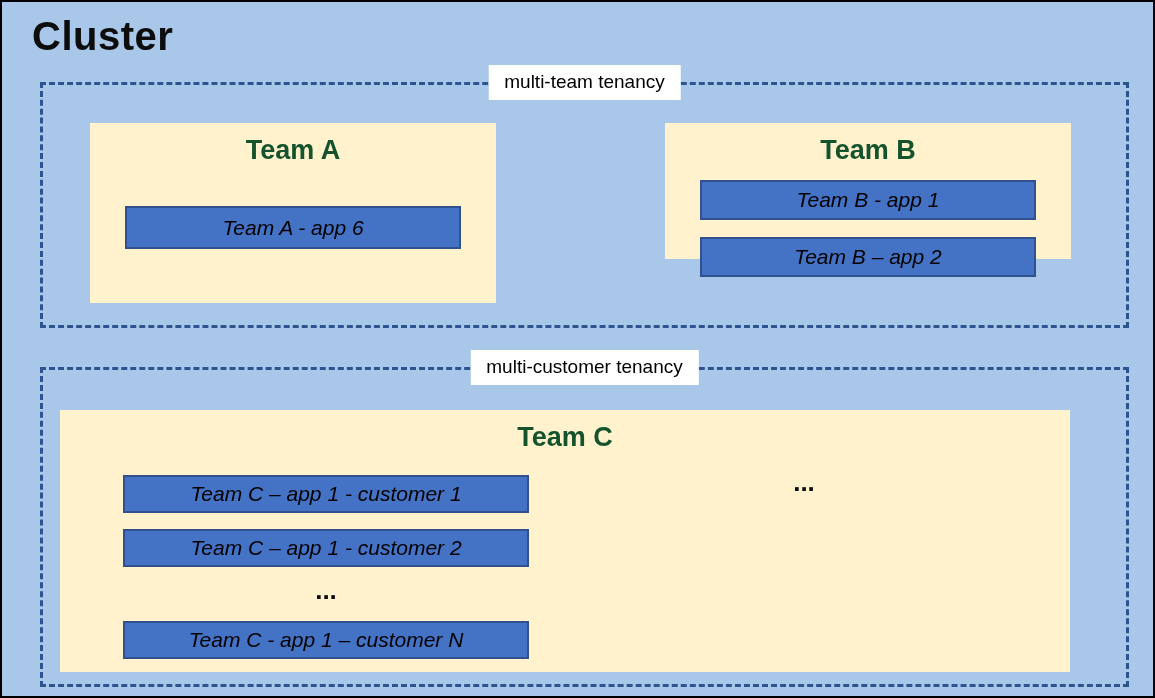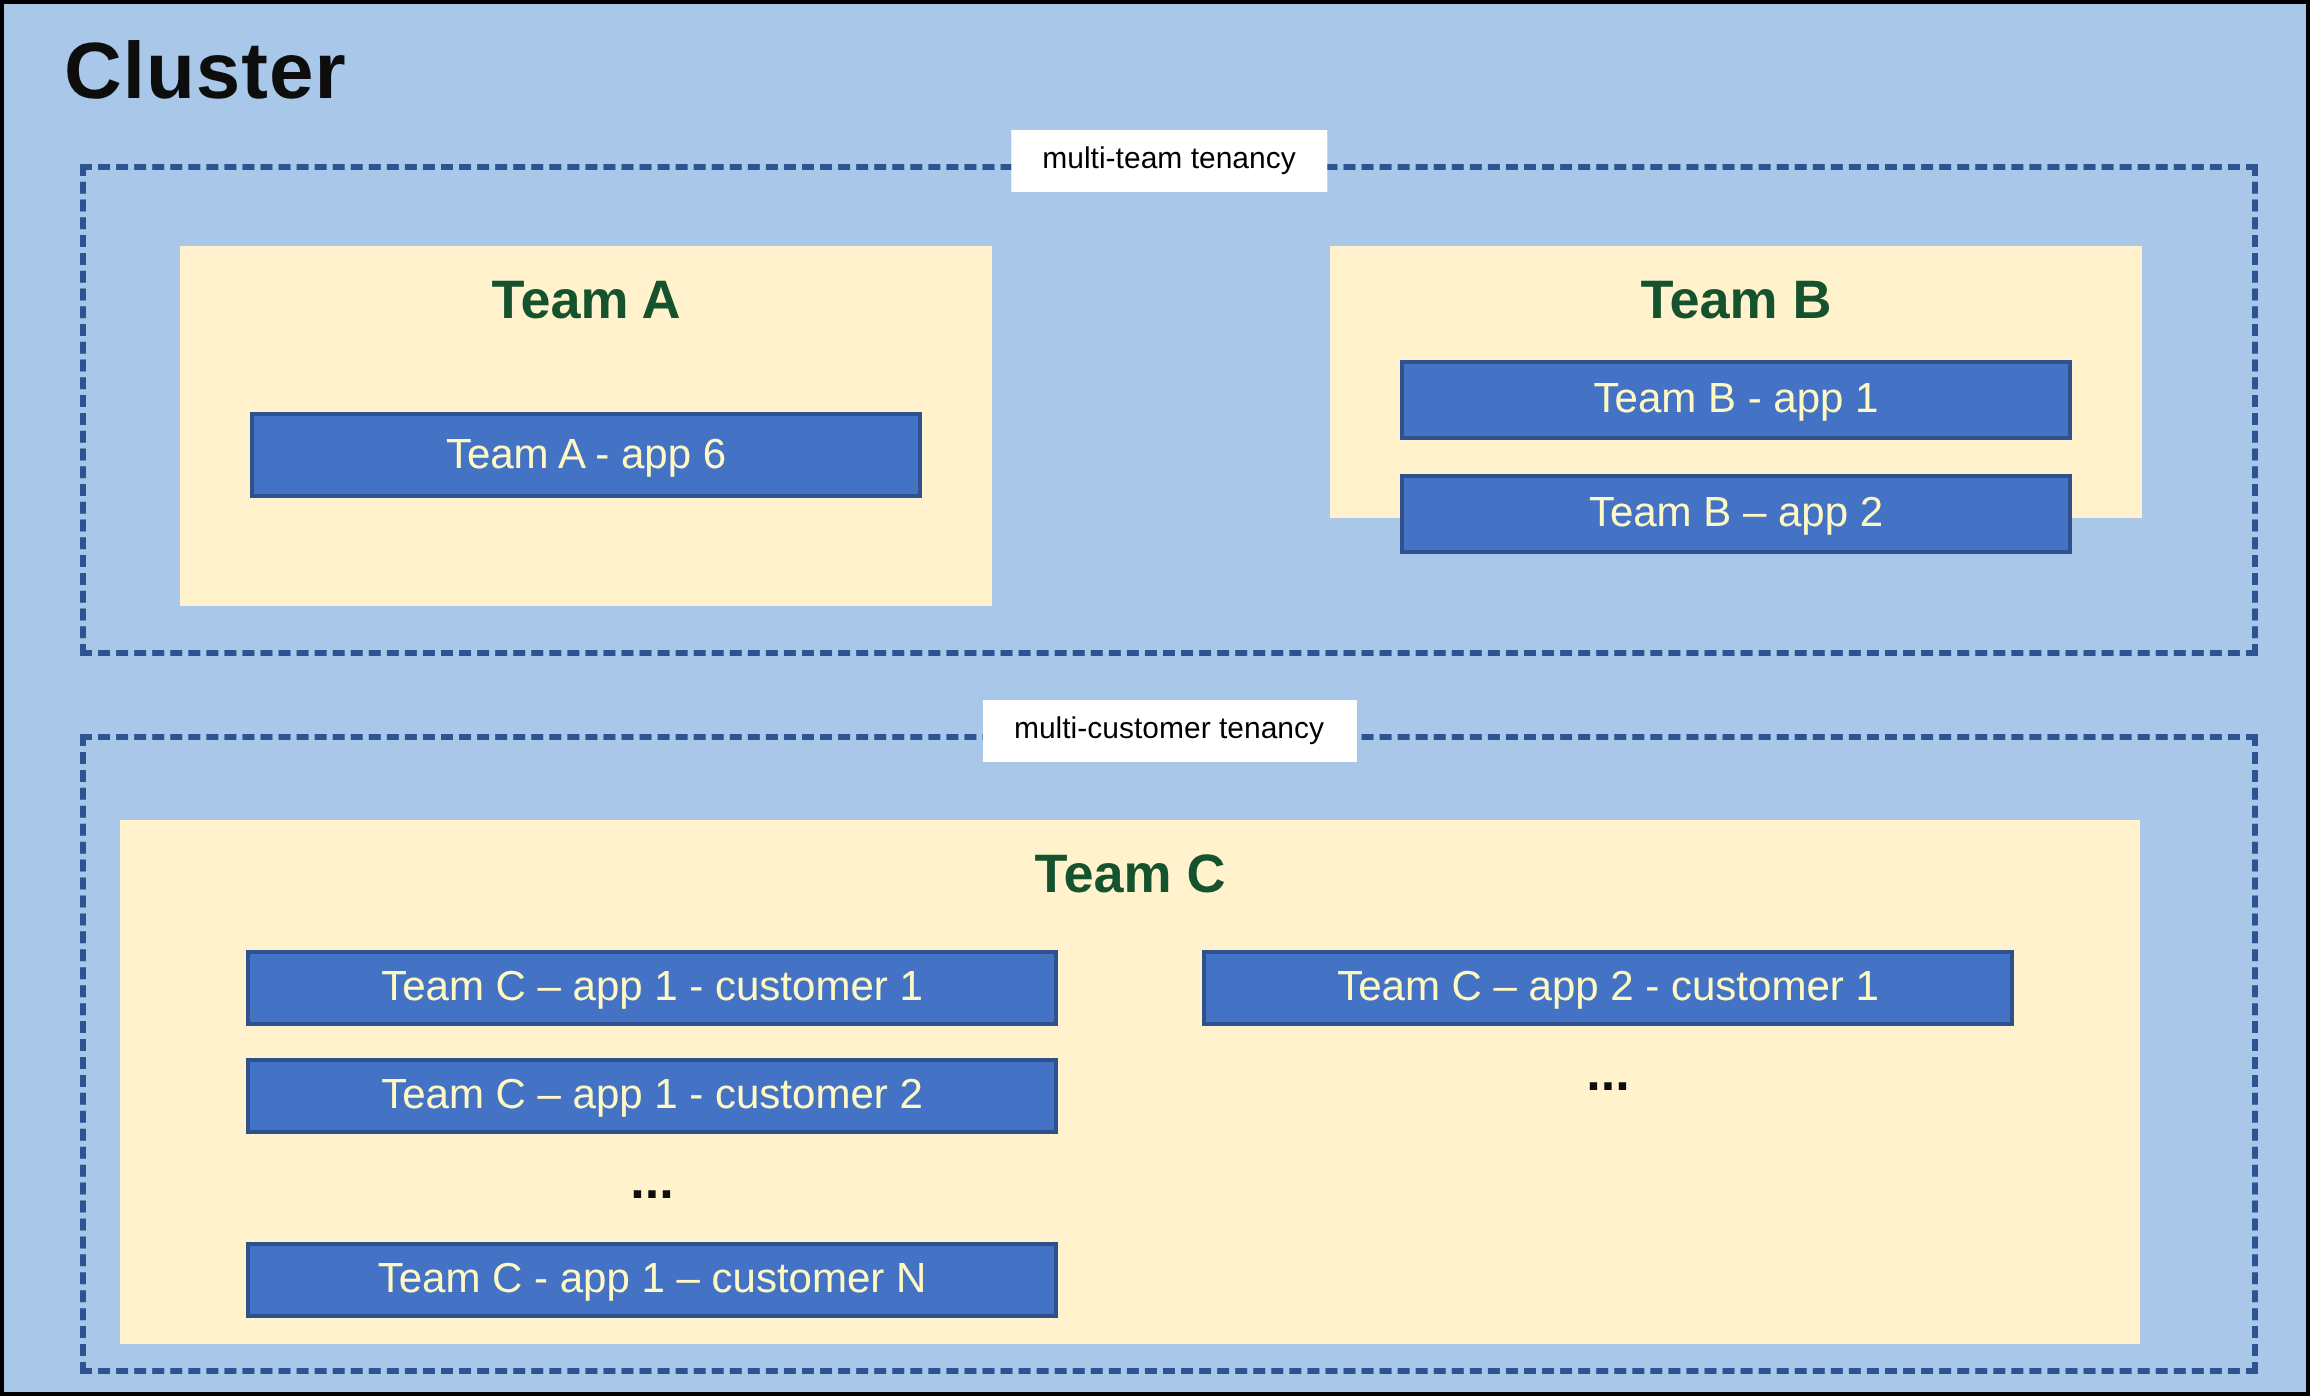--- a/index.html
+++ b/index.html
@@ -47,21 +47,21 @@
     height: 320px;
   }
 
   .group-label {
     position: absolute;
     top: -20px;
     left: 50%;
     transform: translateX(-50%);
     background: #ffffff;
     padding: 7px 16px;
-    font-size: 15px;
+    font-size: 19px;
     color: #000000;
     white-space: nowrap;
     line-height: 1.1;
   }
 
   .team-box {
     position: absolute;
     background: #fff2cc;
     box-sizing: border-box;
     display: flex;
@@ -76,26 +76,27 @@
     font-size: 27px;
     font-weight: bold;
     color: #14532d;
     margin-top: 12px;
   }
 
   .app-box {
     background: #4472c4;
     border: 2px solid #2f528f;
     box-sizing: border-box;
-    color: #fef9c3;
+    color: #000000;
     font-size: 21px;
     display: flex;
     align-items: center;
     justify-content: center;
     text-align: right;
+    font-style: italic;
   }
 
   .team-a .app-box {
     width: 336px;
     height: 43px;
     margin-top: 40px;
   }
 
   .team-b .apps {
     display: flex;
@@ -166,21 +167,20 @@
       <div class="columns">
 
         <div class="col">
           <div class="app-box">Team C – app 1 - customer 1</div>
           <div class="app-box">Team C – app 1 - customer 2</div>
           <div class="ellipsis-row">...</div>
           <div class="app-box">Team C - app 1 – customer N</div>
         </div>
 
         <div class="col">
-          <div class="app-box">Team C – app 2 - customer 1</div>
           <div class="ellipsis-row">...</div>
         </div>
 
       </div>
     </div>
   </div>
 
 </div>
 
 </body></html>

